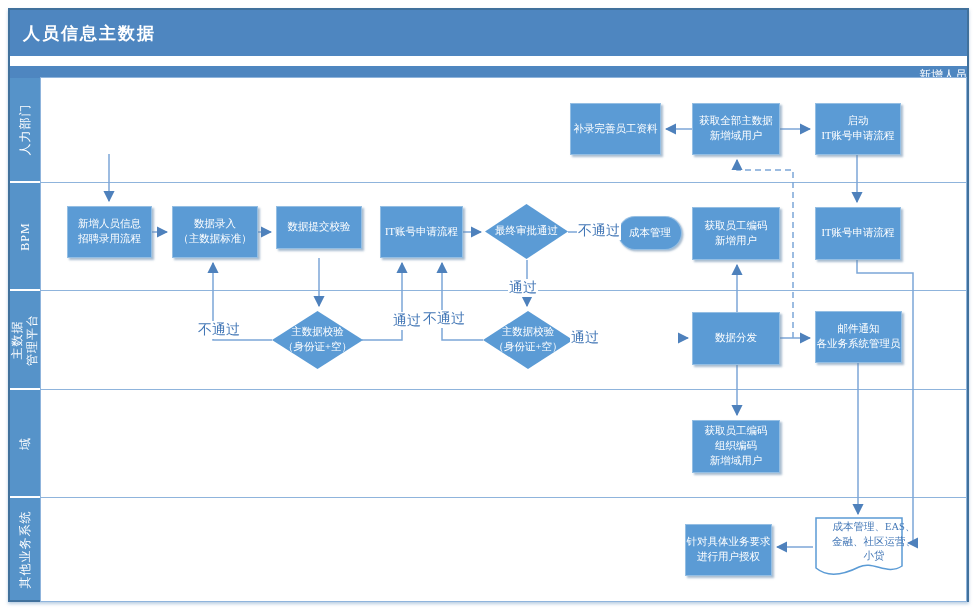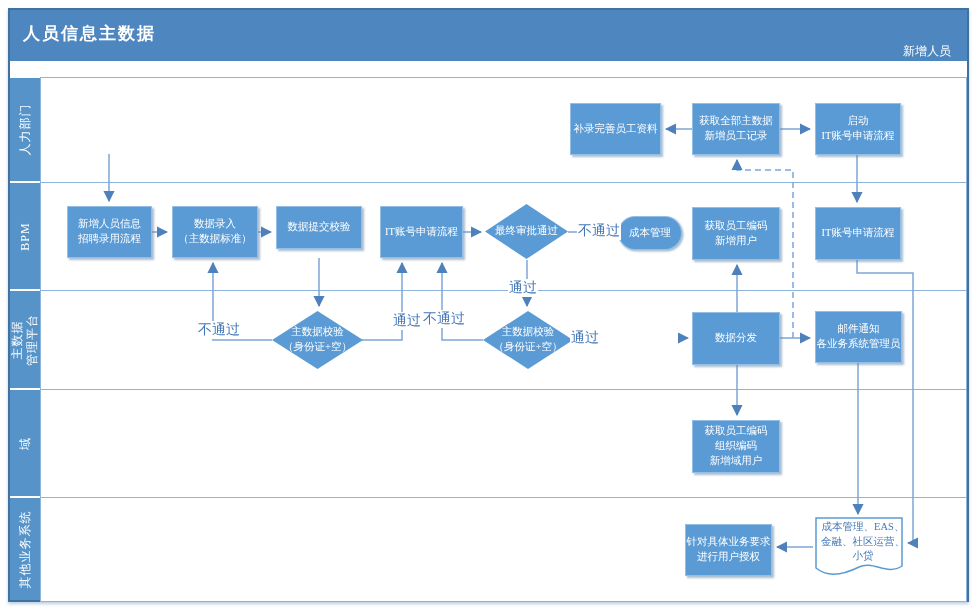--- a/index.html
+++ b/index.html
@@ -6,23 +6,23 @@
   #stage{position:relative;width:979px;height:610px;background:#ffffff;
          font-family:Liberation Serif, serif;overflow:hidden;}
   
   #frame{position:absolute;left:8px;top:8px;width:961px;height:594px;
          border:2px solid #41719C;box-sizing:border-box;background:#ffffff;
          box-shadow:0 2px 3px rgba(120,160,200,.5);}
   
   .titlebar{position:absolute;left:10px;top:10px;width:957px;height:46px;background:#4E86C0;
             color:#fff;font-size:17px;font-weight:bold;display:flex;align-items:center;
             padding-left:13px;box-sizing:border-box;letter-spacing:2px;}
-  .subbar{position:absolute;left:10px;top:42px;width:957px;height:19px;background:#4E86C0;
+  .subbar{position:absolute;left:10px;top:66px;width:957px;height:19px;background:#4E86C0;
           color:#fff;font-size:12px;display:flex;align-items:center;justify-content:flex-end;
-          padding-right:16px;box-sizing:border-box;}
+          padding-right:0;box-sizing:border-box;}
   
   .lane{position:absolute;left:10px;width:957px;box-sizing:border-box;}
   .lane .cell{position:absolute;left:30px;right:0;top:0;bottom:0;background:#ffffff;
               border:1px solid #8FB4DC;box-sizing:border-box;}
   .lane .tag{position:absolute;left:0;top:1px;bottom:2px;width:30px;background:#5693C9;
              display:flex;align-items:center;justify-content:center;}
   .tag span{transform:rotate(-90deg);color:#fff;font-size:12px;white-space:pre;
             text-align:center;line-height:1.25;letter-spacing:1px;}
   #lane-hr{top:77px;height:106px;}
   #lane-bpm{top:182px;height:109px;}
@@ -31,21 +31,21 @@
   #lane-other{top:497px;height:105px;}
   
   .node{position:absolute;background:#5B9BD5;color:#fff;font-size:10.5px;line-height:1.4;
         display:flex;align-items:center;justify-content:center;text-align:center;
         white-space:pre-line;box-sizing:border-box;border:1px solid rgba(255,255,255,.35);
         box-shadow:1.5px 1.5px 2px rgba(100,135,170,.55);}
   .pill{border-radius:18px;}
   .diamond{background:#5B9BD5;border:none;box-shadow:none;
            clip-path:polygon(50% 0,100% 50%,50% 100%,0 50%);}
   .doc{position:absolute;}
-  .doc .doc-text{position:absolute;left:4px;top:3px;width:100%;color:#4377B6;font-size:10.5px;
+  .doc .doc-text{position:absolute;left:15px;top:3px;width:100%;color:#4377B6;font-size:10.5px;
                  line-height:1.4;text-align:center;white-space:pre-line;}
   
   .elabel{position:absolute;color:#4377B6;font-size:14px;background:#fff;padding:0 1px;
           white-space:nowrap;}
   svg.wires{position:absolute;left:0;top:0;width:979px;height:610px;pointer-events:none;}
 </style>
 </head>
 <body>
 
 <div id="stage">
@@ -115,21 +115,21 @@
       <path d="M857 155 V202" marker-end="url(#arr)"></path>
       <path d="M857 260 V273 H913 V543 H908" marker-end="url(#arr)"></path>
       <path d="M858 363 V514" marker-end="url(#arr)"></path>
       <path d="M813 547 H777" marker-end="url(#arr)"></path>
       <path d="M793 338 V170 H737 V160" stroke-dasharray="6 4" marker-end="url(#arr)"></path>
     </g>
   </svg>
 
   <div class="node" style="left:570px;top:103px;width:91px;height:52px">补录完善员工资料</div>
   <div class="node" style="left:692px;top:103px;width:88px;height:52px">获取全部主数据
-新增员工记录</div>
+新增域用户</div>
   <div class="node" style="left:815px;top:103px;width:86px;height:52px">启动
 IT账号申请流程</div>
 
   <div class="node" style="left:67px;top:206px;width:85px;height:52px">新增人员信息
 招聘录用流程</div>
   <div class="node" style="left:172px;top:206px;width:86px;height:52px">数据录入
 （主数据标准）</div>
   <div class="node" style="left:276px;top:206px;width:86px;height:43px">数据提交校验</div>
   <div class="node" style="left:380px;top:206px;width:83px;height:52px">IT账号申请流程</div>
   <div class="node diamond" style="left:485px;top:204px;width:83px;height:55px">最终审批通过</div>

